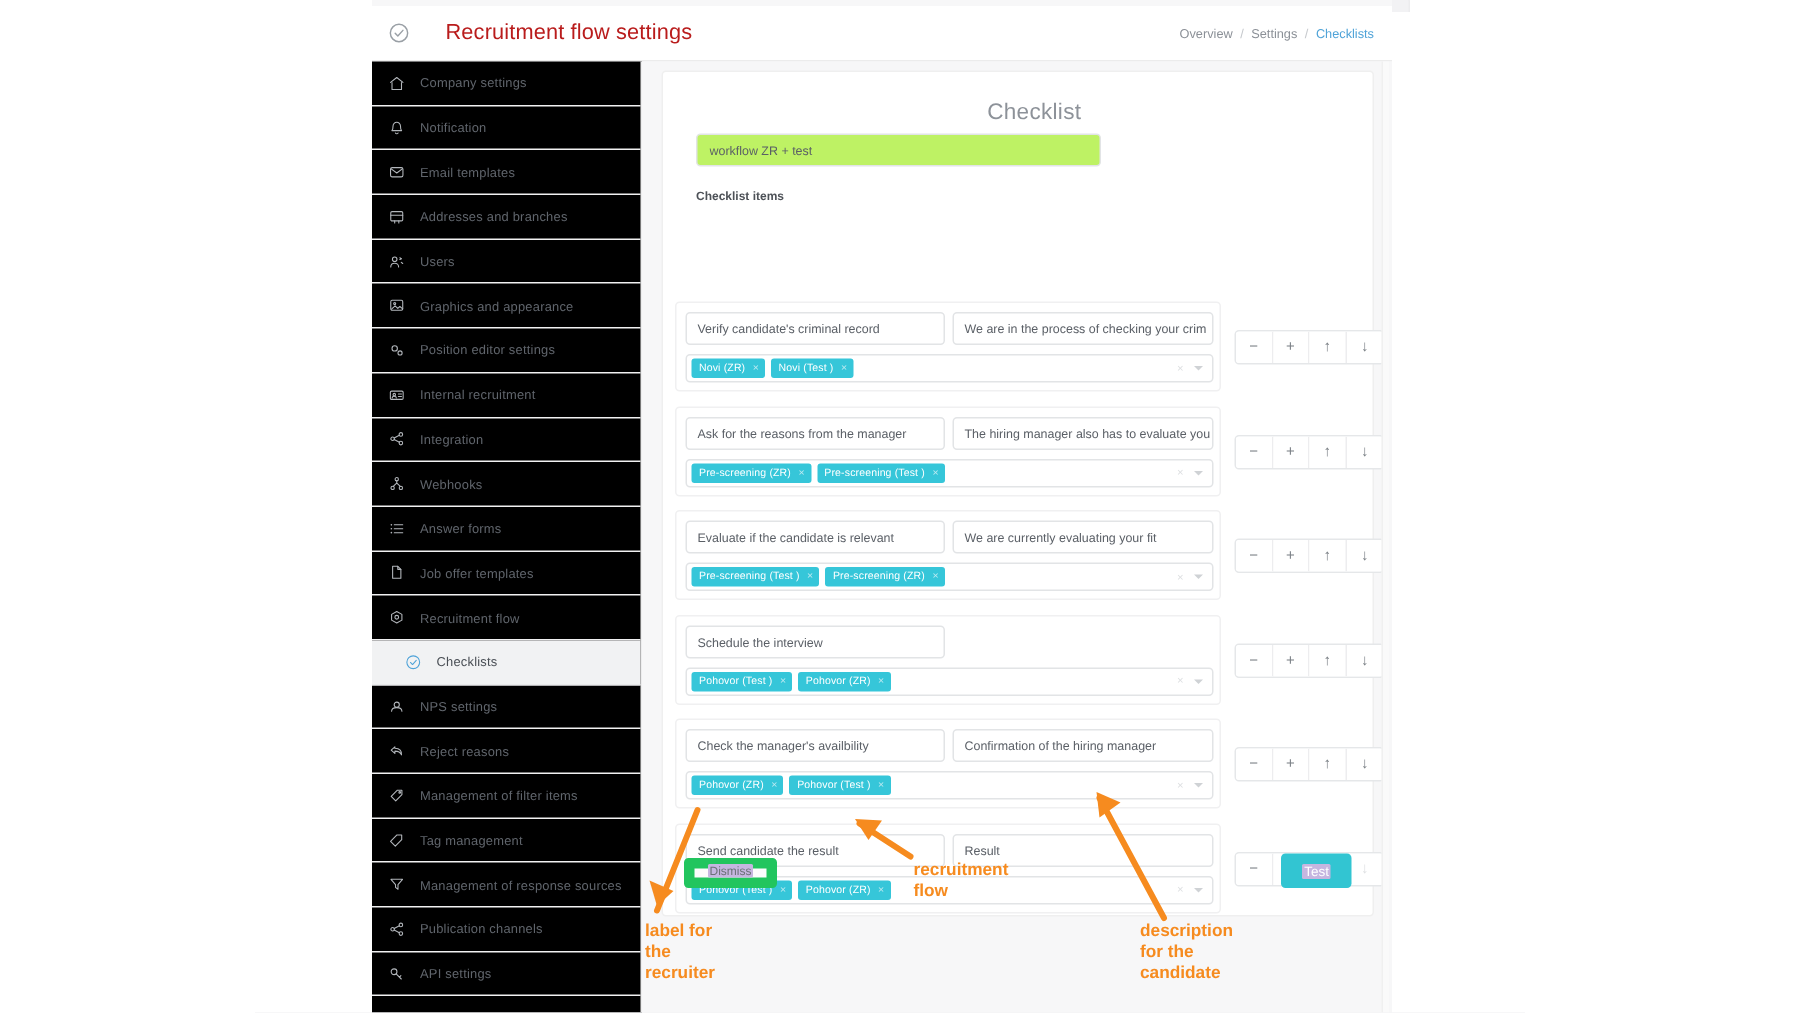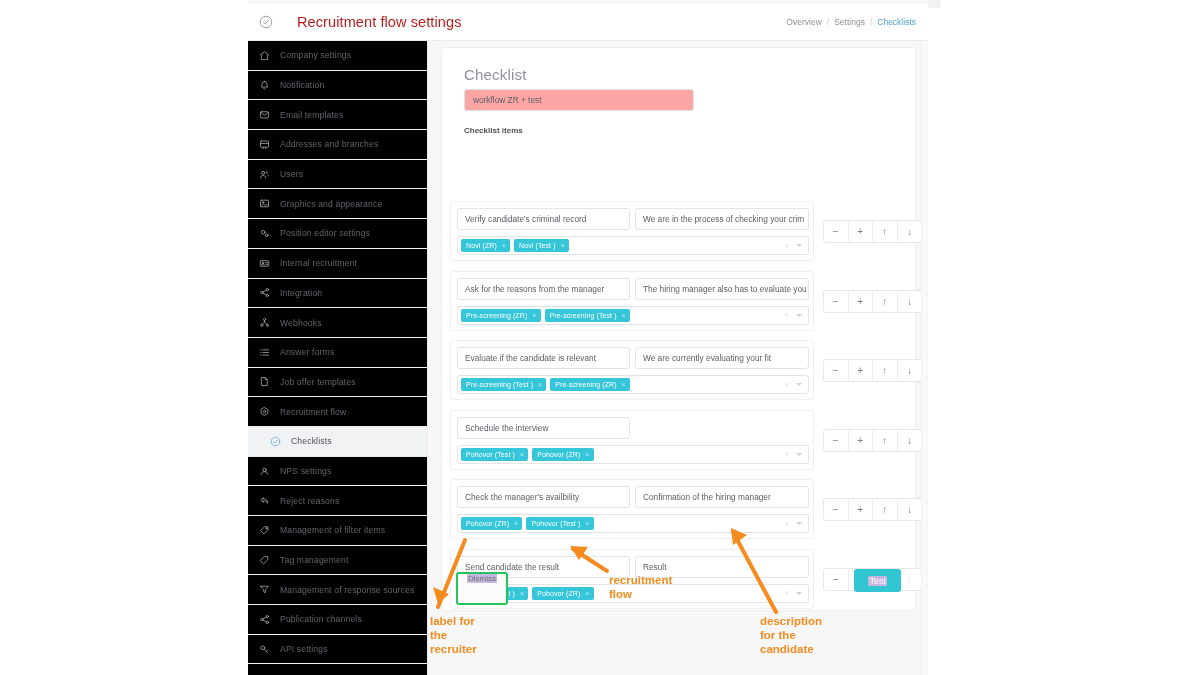--- a/index.html
+++ b/index.html
@@ -67,28 +67,28 @@
   .side-item.active .lbl { color: #4a4f55; }
 
   
   .main { position: absolute; left: 181px; top: 0; width: 499px; height: 634px; background: #f7f7f8; }
   .card {
     position: absolute; left: 13px; top: 7px; width: 473px; height: 562px;
     background: #ffffff; border-radius: 2px;
     box-shadow: 0 0 0 1px #efefef;
   }
   .card-title {
-    margin: 18px 0 0 22px; font-size: 15px; color: #8d9299; font-weight: 400; letter-spacing: .2px;
+    margin: 18px 0 0 22px; font-size: 15px; color: #8d9299; font-weight: 400; letter-spacing: .2px; text-align: center;
   }
   .field-label { margin: 18px 0 0 22px; font-size: 8px; color: #4d5157; font-weight: bold; }
   .name-input {
-    margin: 6px 0 0 22px; width: 230px; height: 22px;
+    margin: 6px 0 0 22px; width: 270px; height: 22px;
     border: 1px solid #e2e4e6; border-radius: 3px;
     font-size: 8.3px; color: #5a5f66; padding: 0 8px;
-    font-family: "Liberation Sans", sans-serif; background: #fca5a5;
+    font-family: "Liberation Sans", sans-serif; background: #bef264;
   }
   .items-label { margin: 15px 0 0 22px; font-size: 8px; color: #4d5157; font-weight: bold; }
 
   
   .rows { position: absolute; left: 0; top: 153px; width: 473px; }
   .row { position: relative; height: 69.5px; }
   .row-box {
     position: absolute; left: 8px; top: 0; width: 364px; height: 60px;
     background: #fff; border: 1px solid #f0f0f1; border-radius: 3px;
   }
@@ -131,25 +131,25 @@
     border-right: 1px solid #ededef; color: #7b8086; font-size: 10px;
     cursor: pointer; font-family: "Liberation Sans", sans-serif;
     display: flex; align-items: center; justify-content: center; padding: 0;
   }
   .ctrls button:last-child { border-right: none; }
   .ctrls button.disabled { color: #dfe1e3; cursor: default; }
 
   
   .footer { position: absolute; left: 0; bottom: 16px; width: 473px; height: 22px; }
   .btn-dismiss {
-    position: absolute; left: 14px; top: 0; height: 33px; padding: 0 9px;
-    background: #fcfcfc; border: 2px solid #22c55e; border-radius: 3px;
+    position: absolute; left: 14px; top: 0; height: 20px; padding: 0 9px;
+    background: #fcfcfc; border: 7px solid #22c55e; border-radius: 3px;
     font-size: 8px; color: #6c7177; cursor: pointer;
     font-family: "Liberation Sans", sans-serif;
-    display: flex; align-items: flex-start;
+    display: flex; align-items: flex-end;
   }
   .btn-save {
     position: absolute; right: 14px; top: -3px; height: 23px; padding: 0 14px;
     background: #32c5d2; border: none; border-radius: 3px;
     font-size: 9px; color: #ffffff; cursor: pointer; font-weight: 400;
     font-family: "Liberation Sans", sans-serif;
     display: flex; align-items: center;
   }
   .sel { background: #c6b6e0; border-radius: 1px; padding: 0 1px; }
 

